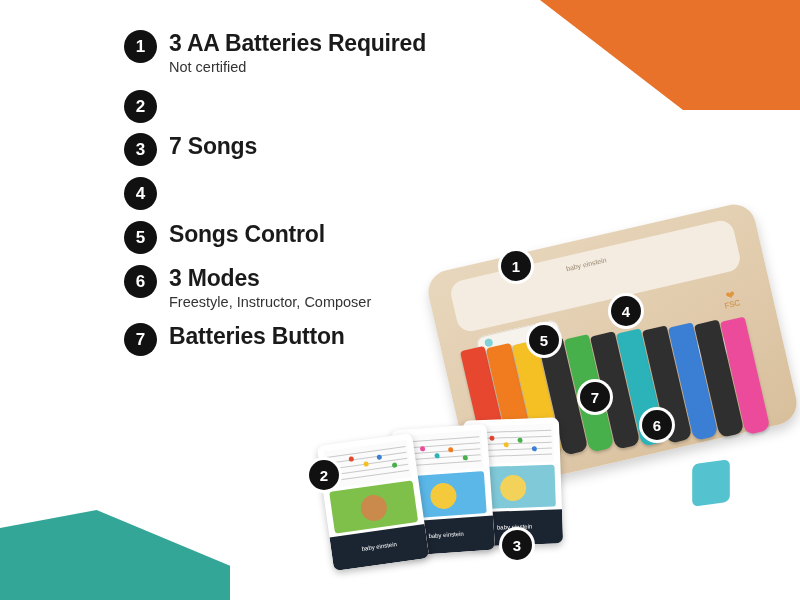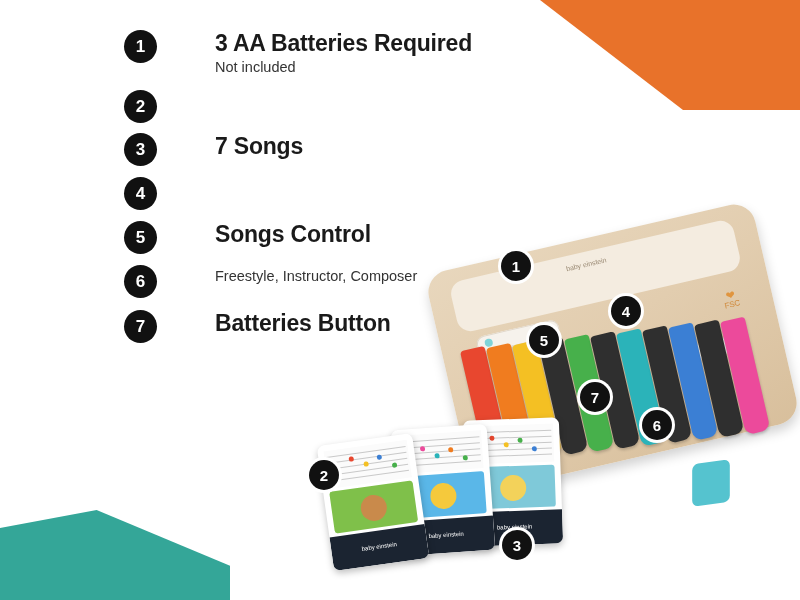--- a/index.html
+++ b/index.html
@@ -60,21 +60,20 @@
     font-size: 17px;
     font-weight: bold;
     display: flex;
     align-items: center;
     justify-content: center;
     margin-right: 12px;
     box-shadow: 0 0 0 3px #ffffff;
   }
   .feature-text {
     padding-top: 1px;
-    margin-left: 46px;
   }
   .feature-title {
     font-size: 23px;
     font-weight: bold;
     color: #1a1a1a;
     line-height: 1.12;
     letter-spacing: -0.2px;
   }
   .feature-sub {
     font-size: 14.5px;
@@ -315,21 +314,21 @@
 
 <div class="corner-orange"></div>
 <div class="corner-teal"></div>
 
 <div class="feature-list">
 
   <div class="feature sp-0">
     <div class="badge">1</div>
     <div class="feature-text">
       <div class="feature-title">3 AA Batteries Required</div>
-      <div class="feature-sub">Not included</div>
+      <div class="feature-sub">Not certified</div>
     </div>
   </div>
 
   <div class="feature sp-1">
     <div class="badge">2</div>
   </div>
 
   <div class="feature sp-2">
     <div class="badge">3</div>
     <div class="feature-text">
@@ -344,20 +343,21 @@
   <div class="feature sp-4">
     <div class="badge">5</div>
     <div class="feature-text">
       <div class="feature-title">Songs Control</div>
     </div>
   </div>
 
   <div class="feature sp-5">
     <div class="badge">6</div>
     <div class="feature-text">
+      <div class="feature-title">3 Modes</div>
       <div class="feature-sub">Freestyle, Instructor, Composer</div>
     </div>
   </div>
 
   <div class="feature">
     <div class="badge">7</div>
     <div class="feature-text">
       <div class="feature-title">Batteries Button</div>
     </div>
   </div>

